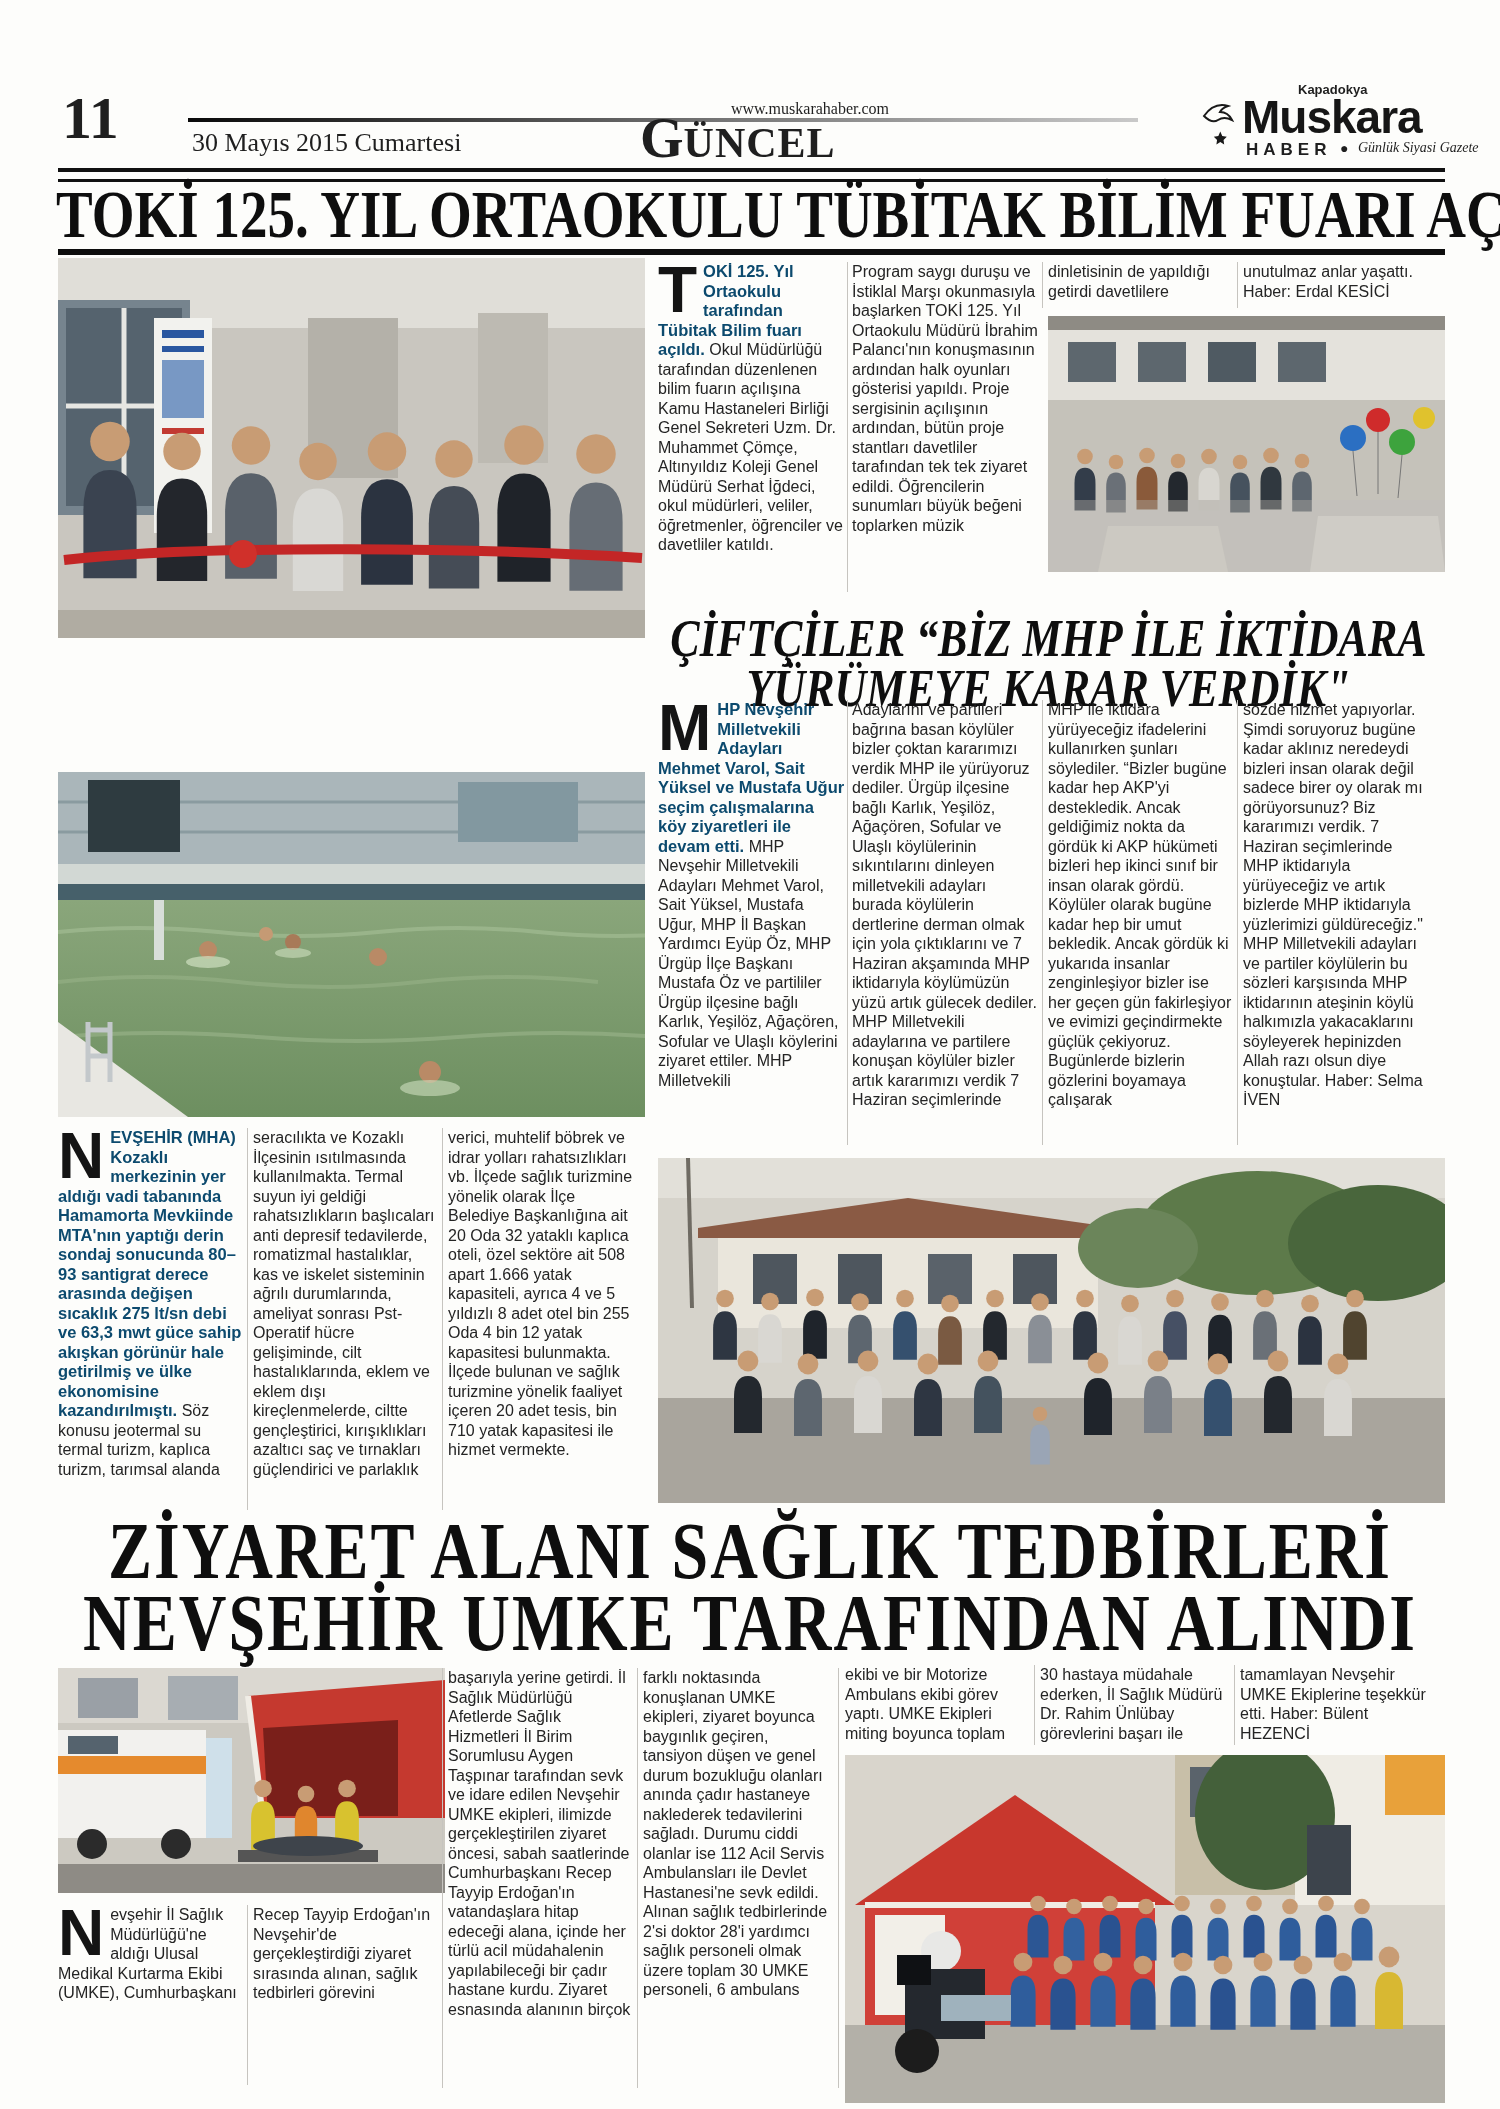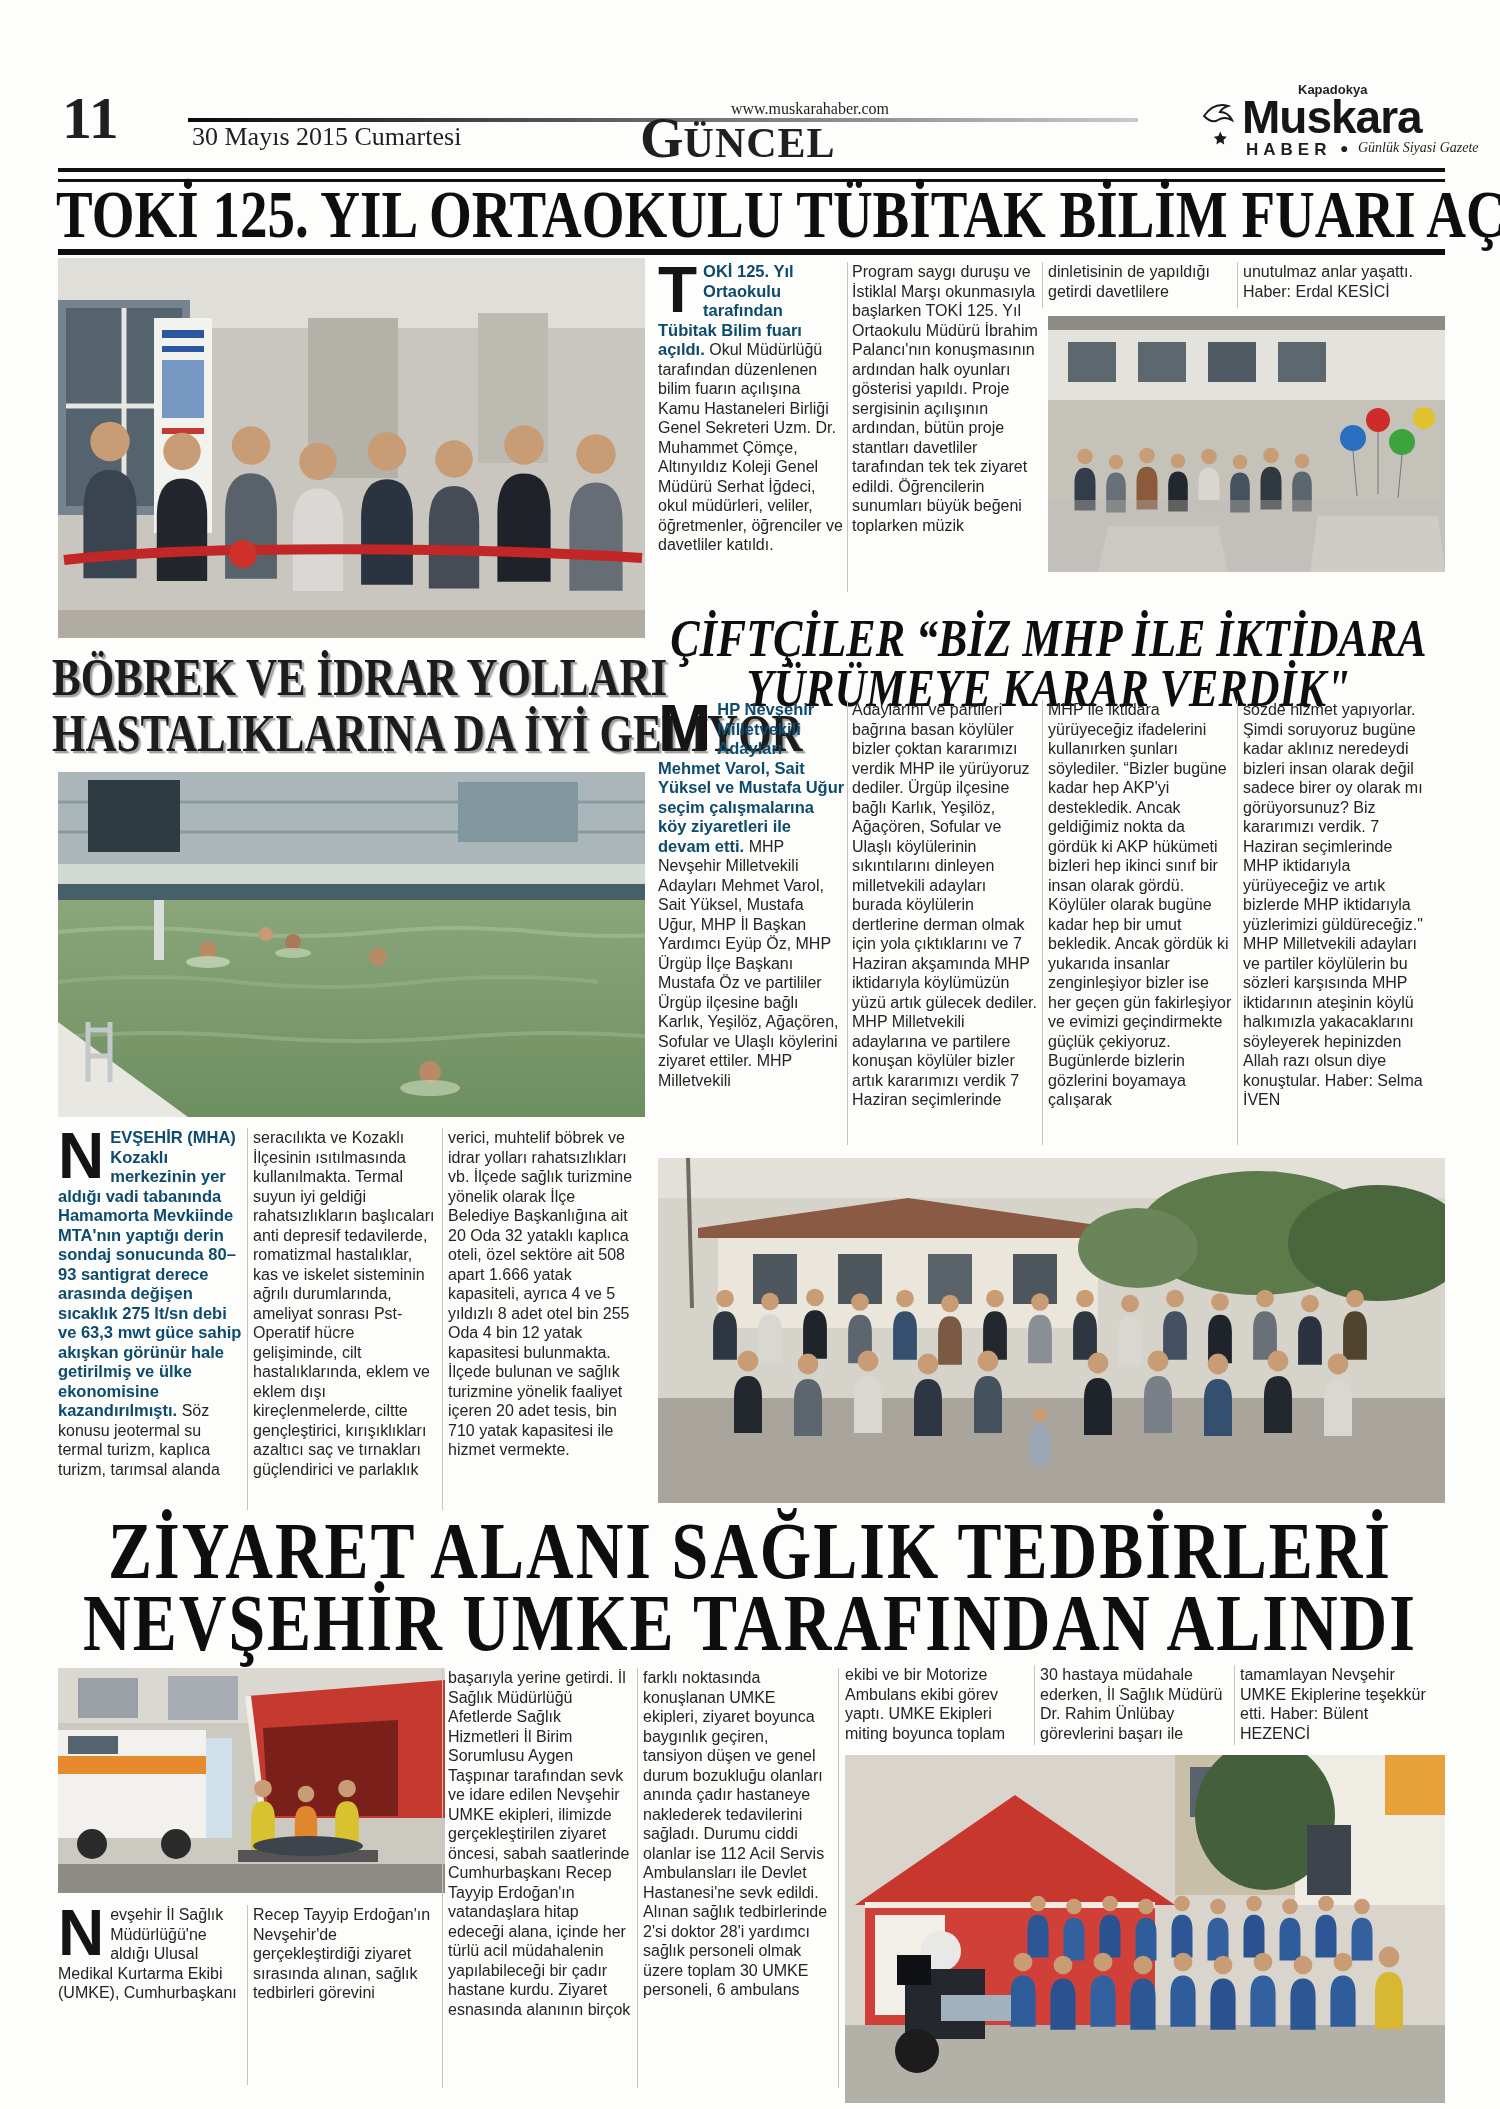--- a/index.html
+++ b/index.html
@@ -2,21 +2,21 @@
 <html lang="tr"><head>
 <meta charset="utf-8">
 <style>
   html,body{margin:0;padding:0;background:#888;}
   .page{position:relative;width:1500px;height:2109px;background:#fdfdfb;margin:0 auto;
         font-family:"Liberation Sans",sans-serif;color:#1f1f1f;overflow:hidden;}
   .abs{position:absolute;}
   
   .pagenum{left:62px;top:88px;font-family:"Liberation Serif",serif;font-weight:bold;font-size:60px;line-height:1;}
   .rule-grad{left:188px;top:118px;width:950px;height:4px;background:linear-gradient(to right,#0a0a0a,#c9c9c9);}
-  .date{left:192px;top:122px;font-family:"Liberation Serif",serif;font-size:26px;}
+  .date{left:192px;top:128px;font-family:"Liberation Serif",serif;font-size:26px;}
   .site{left:660px;top:100px;width:300px;text-align:center;font-family:"Liberation Serif",serif;font-size:16px;}
   .section{left:640px;top:110px;font-family:"Liberation Serif",serif;font-weight:bold;}
   .section .g{font-size:56px;line-height:1;}
   .section .rest{font-size:42px;letter-spacing:1px;}
   .brand{left:1180px;top:82px;width:265px;height:90px;}
   .brand-region{position:absolute;left:118px;top:0;font-size:13px;font-weight:bold;}
   .brand-name{position:absolute;left:62px;top:8px;font-size:46px;font-weight:bold;letter-spacing:-1px;color:#161616;}
   .brand-haber{position:absolute;left:66px;top:58px;font-size:17px;font-weight:bold;letter-spacing:5px;}
   .brand-dot{position:absolute;left:160px;top:58px;font-size:14px;}
   .brand-tagline{position:absolute;left:178px;top:58px;font-size:14px;font-style:italic;font-family:"Liberation Serif",serif;white-space:nowrap;}
@@ -145,24 +145,20 @@
       <polygon points="60,210 170,210 180,256 50,256" fill="#e9e7e0"></polygon>
       <rect y="184" width="397" height="72" fill="#a8a59d" opacity="0.45"></rect>
     </svg>
   </span>
 
   <div class="abs hl hl-cift">
     <span class="stretch">ÇİFTÇİLER “BİZ MHP İLE İKTİDARA</span><br>
     <span class="stretch">YÜRÜMEYE KARAR VERDİK"</span>
   </div>
 
-  <div class="abs hl hl-bobrek">
-    <span class="stretch">BÖBREK VE İDRAR YOLLARI</span><br>
-    <span class="stretch">HASTALIKLARINA DA İYİ GELİYOR</span>
-  </div>
 
   <span class="photo" style="left:58px;top:772px">
     <svg width="587" height="345" viewBox="0 0 587 345">
       <rect width="587" height="345" fill="#9fb0b5"></rect>
       <rect width="587" height="92" fill="#aab6ba"></rect>
       <line x1="0" y1="30" x2="587" y2="30" stroke="#8a9ba0" stroke-width="3"></line>
       <line x1="0" y1="60" x2="587" y2="60" stroke="#8a9ba0" stroke-width="3"></line>
       <rect x="30" y="8" width="92" height="72" fill="#2e3b40"></rect>
       <rect x="400" y="10" width="120" height="60" fill="#8298a0"></rect>
       <rect x="0" y="92" width="587" height="20" fill="#d2d8d4"></rect>

